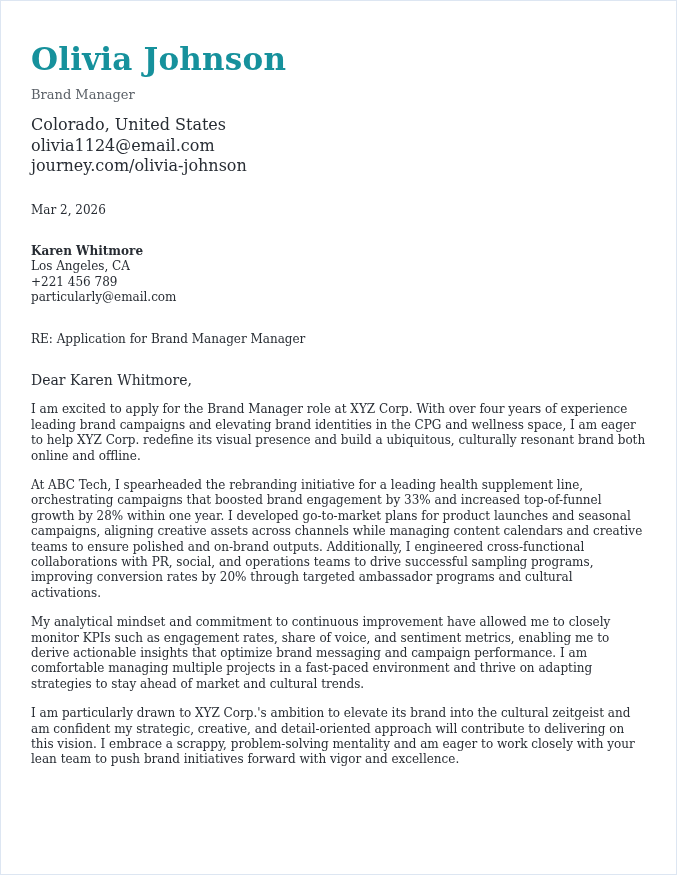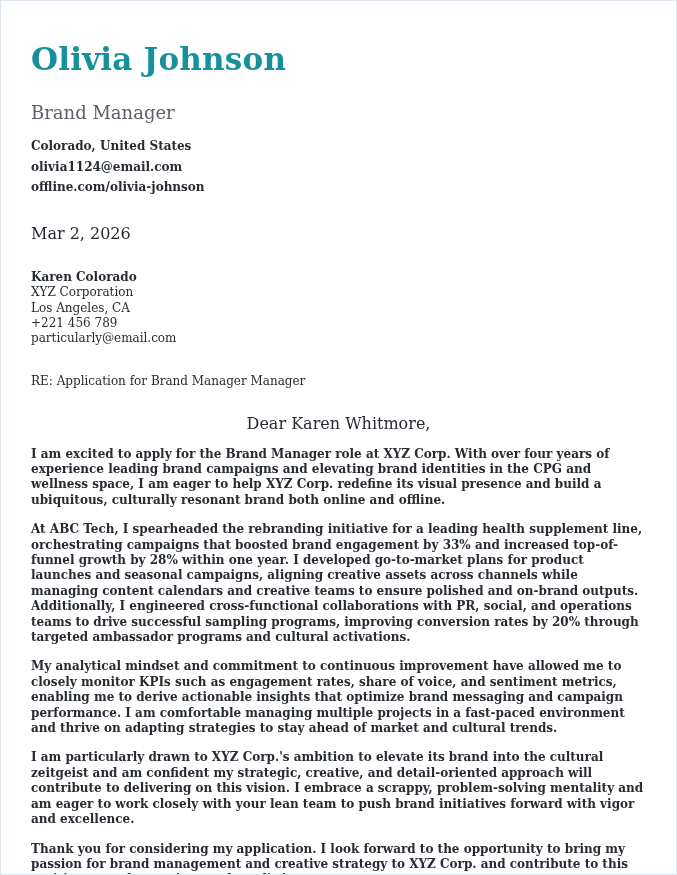--- a/index.html
+++ b/index.html
@@ -17,93 +17,89 @@
     overflow: hidden;
   }
   .name {
     font-size: 31px;
     font-weight: 700;
     color: var(--accent-color, #16919c);
     letter-spacing: 0.2px;
     line-height: 1.1;
   }
   .job-title {
-    margin-top: 26px;
-    font-size: 18px;
+    margin-top: 11px;
+    font-size: 13px;
     color: var(--muted-color, #5b6168);
   }
   .contact { margin-top: 17px; }
   .contact-line {
-    font-size: 12px;
+    font-size: 16px;
     color: var(--body-color, #272c33);
     margin-bottom: 8.5px;
     line-height: 12px;
-    font-weight: bold;
   }
   .date {
     margin-top: 31px;
-    font-size: 16px;
+    font-size: 12px;
     color: var(--body-color, #272c33);
   }
   .recipient {
     margin-top: 27px;
     font-size: 12px;
     line-height: 15.3px;
     color: var(--body-color, #272c33);
   }
   .recipient-name { font-weight: 700; }
   .subject {
     margin-top: 27px;
     font-size: 12px;
     color: var(--body-color, #272c33);
   }
   .salutation {
     margin-top: 26px;
-    font-size: 16px;
+    font-size: 14px;
     color: var(--body-color, #272c33);
-    text-align: center;
   }
-  .body-paragraphs { margin-top: 11px; font-weight: bold; }
+  .body-paragraphs { margin-top: 11px; }
   .para {
     font-size: 12px;
     line-height: 15.4px;
     color: var(--body-color, #272c33);
     margin-top: 14px;
     text-align: left;
   }
 </style>
 </head>
 <body>
 
 <div class="page">
 
   <h1 class="name">Olivia Johnson</h1>
   <div class="job-title">Brand Manager</div>
 
   <div class="contact">
     <div class="contact-line">Colorado, United States</div>
     <div class="contact-line">olivia1124@email.com</div>
-    <div class="contact-line">offline.com/olivia-johnson</div>
+    <div class="contact-line">journey.com/olivia-johnson</div>
   </div>
 
   <div class="date">Mar 2, 2026</div>
 
   <div class="recipient">
-    <div class="recipient-name">Karen Colorado</div>
-    <div>XYZ Corporation</div>
+    <div class="recipient-name">Karen Whitmore</div>
     <div>Los Angeles, CA</div>
     <div>+221 456 789</div>
     <div>particularly@email.com</div>
   </div>
 
   <div class="subject">RE: Application for Brand Manager Manager</div>
 
   <div class="salutation">Dear Karen Whitmore,</div>
 
   <div class="body-paragraphs">
     <p class="para">I am excited to apply for the Brand Manager role at XYZ Corp. With over four years of experience leading brand campaigns and elevating brand identities in the CPG and wellness space, I am eager to help XYZ Corp. redefine its visual presence and build a ubiquitous, culturally resonant brand both online and offline.</p>
     <p class="para">At ABC Tech, I spearheaded the rebranding initiative for a leading health supplement line, orchestrating campaigns that boosted brand engagement by 33% and increased top-of-funnel growth by 28% within one year. I developed go-to-market plans for product launches and seasonal campaigns, aligning creative assets across channels while managing content calendars and creative teams to ensure polished and on-brand outputs. Additionally, I engineered cross-functional collaborations with PR, social, and operations teams to drive successful sampling programs, improving conversion rates by 20% through targeted ambassador programs and cultural activations.</p>
     <p class="para">My analytical mindset and commitment to continuous improvement have allowed me to closely monitor KPIs such as engagement rates, share of voice, and sentiment metrics, enabling me to derive actionable insights that optimize brand messaging and campaign performance. I am comfortable managing multiple projects in a fast-paced environment and thrive on adapting strategies to stay ahead of market and cultural trends.</p>
     <p class="para">I am particularly drawn to XYZ Corp.'s ambition to elevate its brand into the cultural zeitgeist and am confident my strategic, creative, and detail-oriented approach will contribute to delivering on this vision. I embrace a scrappy, problem-solving mentality and am eager to work closely with your lean team to push brand initiatives forward with vigor and excellence.</p>
-    <p class="para">Thank you for considering my application. I look forward to the opportunity to bring my passion for brand management and creative strategy to XYZ Corp. and contribute to this exciting new chapter in your brand's journey.</p>
   </div>
 
 </div>
 
 </body></html>

